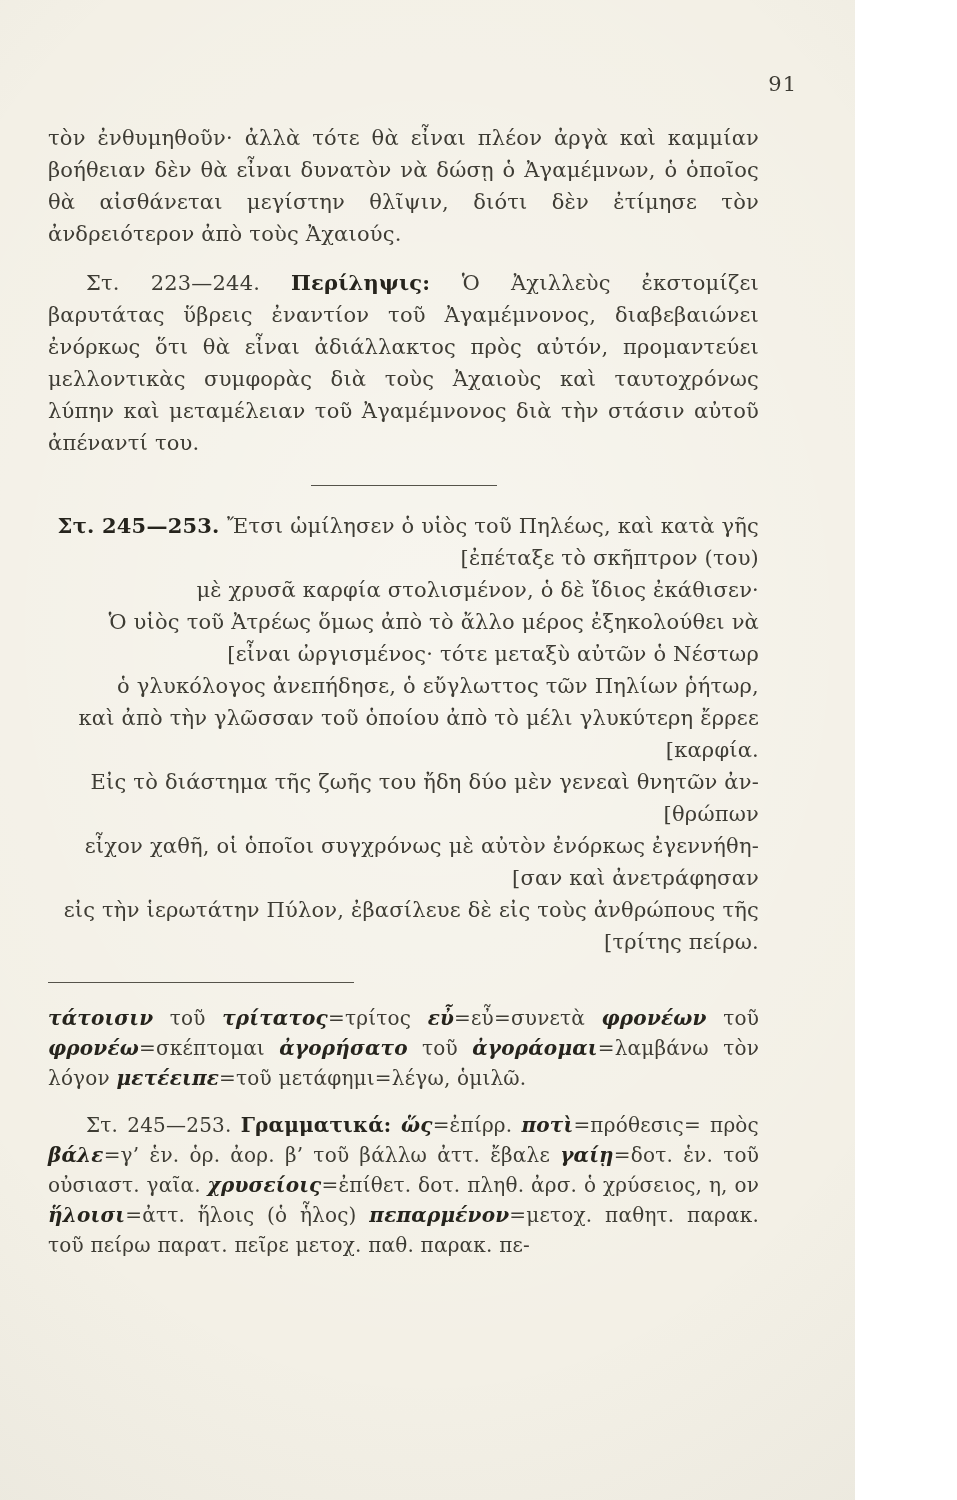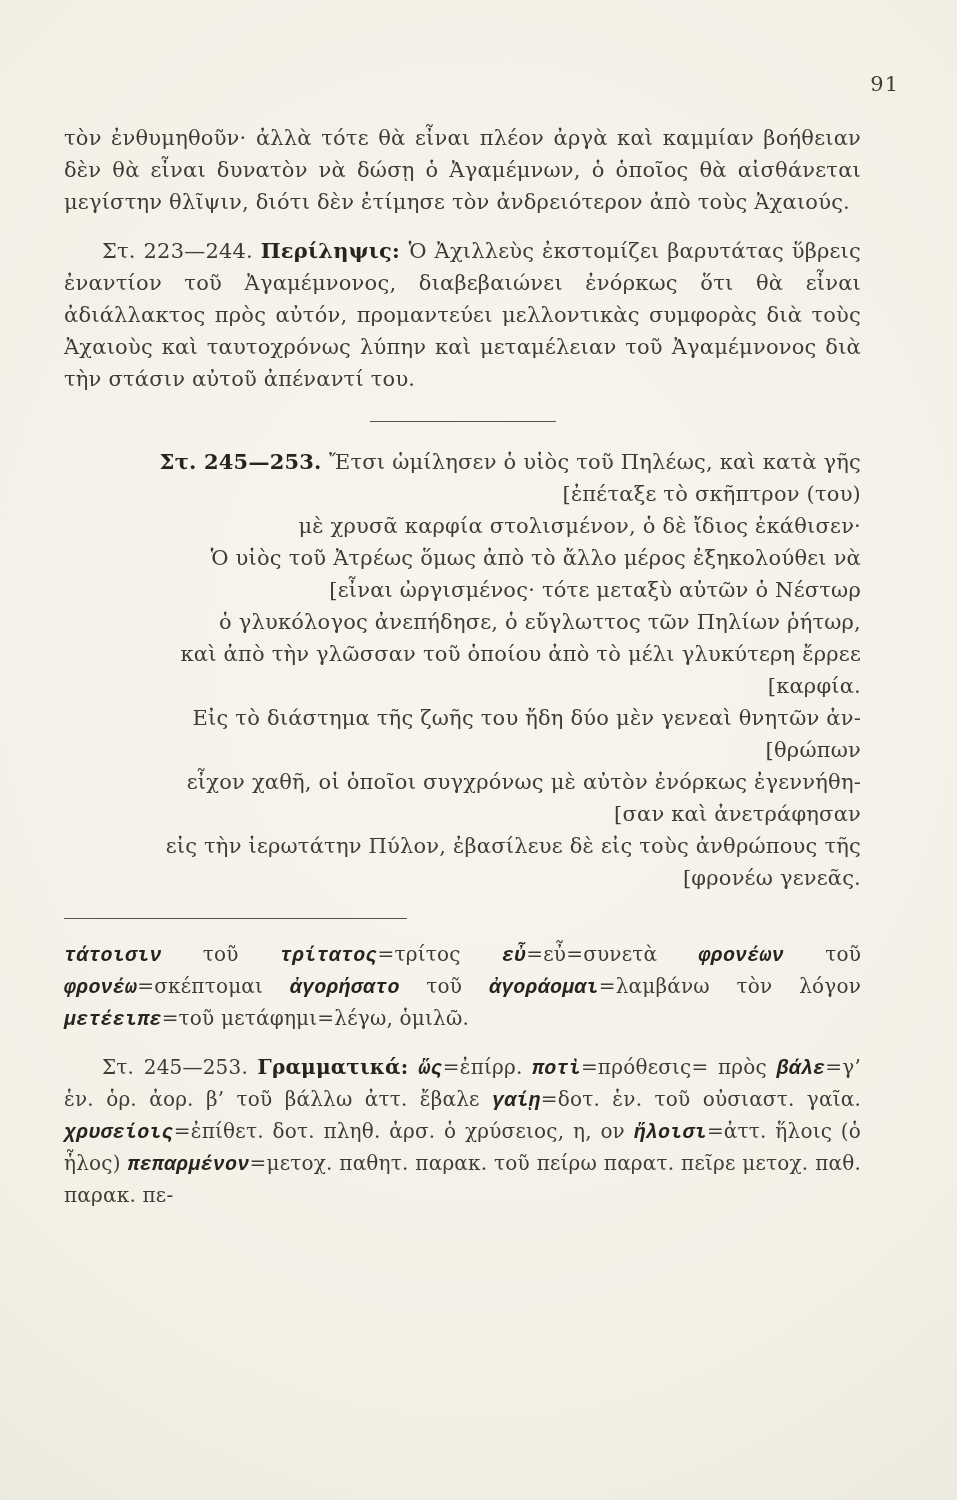--- a/index.html
+++ b/index.html
@@ -9,42 +9,42 @@
   }
   *{box-sizing:border-box;}
   html,body{margin:0;padding:0;}
   body{
     width:957px;height:1500px;overflow:hidden;
     font-family:"DejaVu Serif","Liberation Serif",serif;
     color:var(--ink);
   }
   .page{
     position:relative;
-    width:957px;height:1500px;
+    width:855px;height:1500px;
     background:
       radial-gradient(ellipse 120% 90% at 50% 42%, rgba(255,255,255,.35) 0%, rgba(255,255,255,0) 55%, rgba(70,65,50,.08) 100%),
       var(--paper);
   }
   .page-number{
     position:absolute;top:72px;right:58px;
     font-size:21px;letter-spacing:1px;color:var(--ink);
   }
   .text-block{
-    position:absolute;top:122px;left:64px;right:96px;
+    position:absolute;top:122px;left:48px;right:96px;
     font-size:21px;line-height:32px;
     letter-spacing:.2px;
   }
   p.prose{
     margin:0 0 17px 0;
     text-align:justify;
   }
   p.prose.indent{text-indent:38px;}
   p.prose.small{font-size:20px;line-height:30px;}
   .b{font-weight:700;color:var(--ink-strong);}
-  .bi{font-weight:700;font-style:italic;color:var(--ink-strong);font-family:Liberation Mono, monospace;}
+  .bi{font-weight:700;font-style:italic;color:var(--ink-strong);}
   .rule{border:0;border-top:1.6px solid #55534a;height:0;}
   .rule.center{width:186px;margin:26px auto 24px auto;}
   .rule.footnote{width:43%;margin:24px 0 20px 0;}
   h2.heading{
     margin:0 0 14px 0;
     text-align:center;
     font-size:22px;line-height:30px;
     font-weight:700;color:var(--ink-strong);
   }
   .verse{margin:0 0 6px 0;}
@@ -68,19 +68,19 @@
         <div class="vline left"><span>Ὁ υἱὸς τοῦ Ἀτρέως ὅμως ἀπὸ τὸ ἄλλο μέρος ἐξηκολούθει νὰ</span></div>
         <div class="vline right"><span>[εἶναι ὠργισμένος· τότε μεταξὺ αὐτῶν ὁ Νέστωρ</span></div>
         <div class="vline left"><span>ὁ γλυκόλογος ἀνεπήδησε, ὁ εὔγλωττος τῶν Πηλίων ῥήτωρ,</span></div>
         <div class="vline left"><span>καὶ ἀπὸ τὴν γλῶσσαν τοῦ ὁποίου ἀπὸ τὸ μέλι γλυκύτερη ἔρρεε</span></div>
         <div class="vline right"><span>[καρφία.</span></div>
         <div class="vline left"><span>Εἰς τὸ διάστημα τῆς ζωῆς του ἤδη δύο μὲν γενεαὶ θνητῶν ἀν-</span></div>
         <div class="vline right"><span>[θρώπων</span></div>
         <div class="vline left"><span>εἶχον χαθῆ, οἱ ὁποῖοι συγχρόνως μὲ αὐτὸν ἐνόρκως ἐγεννήθη-</span></div>
         <div class="vline right"><span>[σαν καὶ ἀνετράφησαν</span></div>
         <div class="vline left"><span>εἰς τὴν ἱερωτάτην Πύλον, ἐβασίλευε δὲ εἰς τοὺς ἀνθρώπους τῆς</span></div>
-        <div class="vline right"><span>[φρονέω γενεᾶς.</span></div>
+        <div class="vline right"><span>[τρίτης πείρω.</span></div>
       </div>
       <div class="rule footnote"></div>
       <p class="prose small"><span class="bi">τάτοισιν</span><span> τοῦ </span><span class="bi">τρίτατος</span><span>=τρίτος </span><span class="bi">εὖ</span><span>=εὖ=συνετὰ </span><span class="bi">φρονέων</span><span> τοῦ </span><span class="bi">φρονέω</span><span>=σκέπτομαι </span><span class="bi">ἀγορήσατο</span><span> τοῦ </span><span class="bi">ἀγοράομαι</span><span>=λαμβάνω τὸν λόγον </span><span class="bi">μετέειπε</span><span>=τοῦ μετάφημι=λέγω, ὁμιλῶ.</span></p>
       <p class="prose indent small"><span>Στ. 245—253. </span><span class="b">Γραμματικά: </span><span class="bi">ὥς</span><span>=ἐπίρρ. </span><span class="bi">ποτὶ</span><span>=πρόθεσις= πρὸς </span><span class="bi">βάλε</span><span>=γ’ ἑν. ὁρ. ἀορ. β’ τοῦ βάλλω ἀττ. ἔβαλε </span><span class="bi">γαίῃ</span><span>=δοτ. ἑν. τοῦ οὐσιαστ. γαῖα. </span><span class="bi">χρυσείοις</span><span>=ἐπίθετ. δοτ. πληθ. ἀρσ. ὁ χρύσειος, η, ον </span><span class="bi">ἥλοισι</span><span>=ἀττ. ἥλοις (ὁ ἧλος) </span><span class="bi">πεπαρμένον</span><span>=μετοχ. παθητ. παρακ. τοῦ πείρω παρατ. πεῖρε μετοχ. παθ. παρακ. πε-</span></p>
     </main>
 </div>
 
 </body></html>

